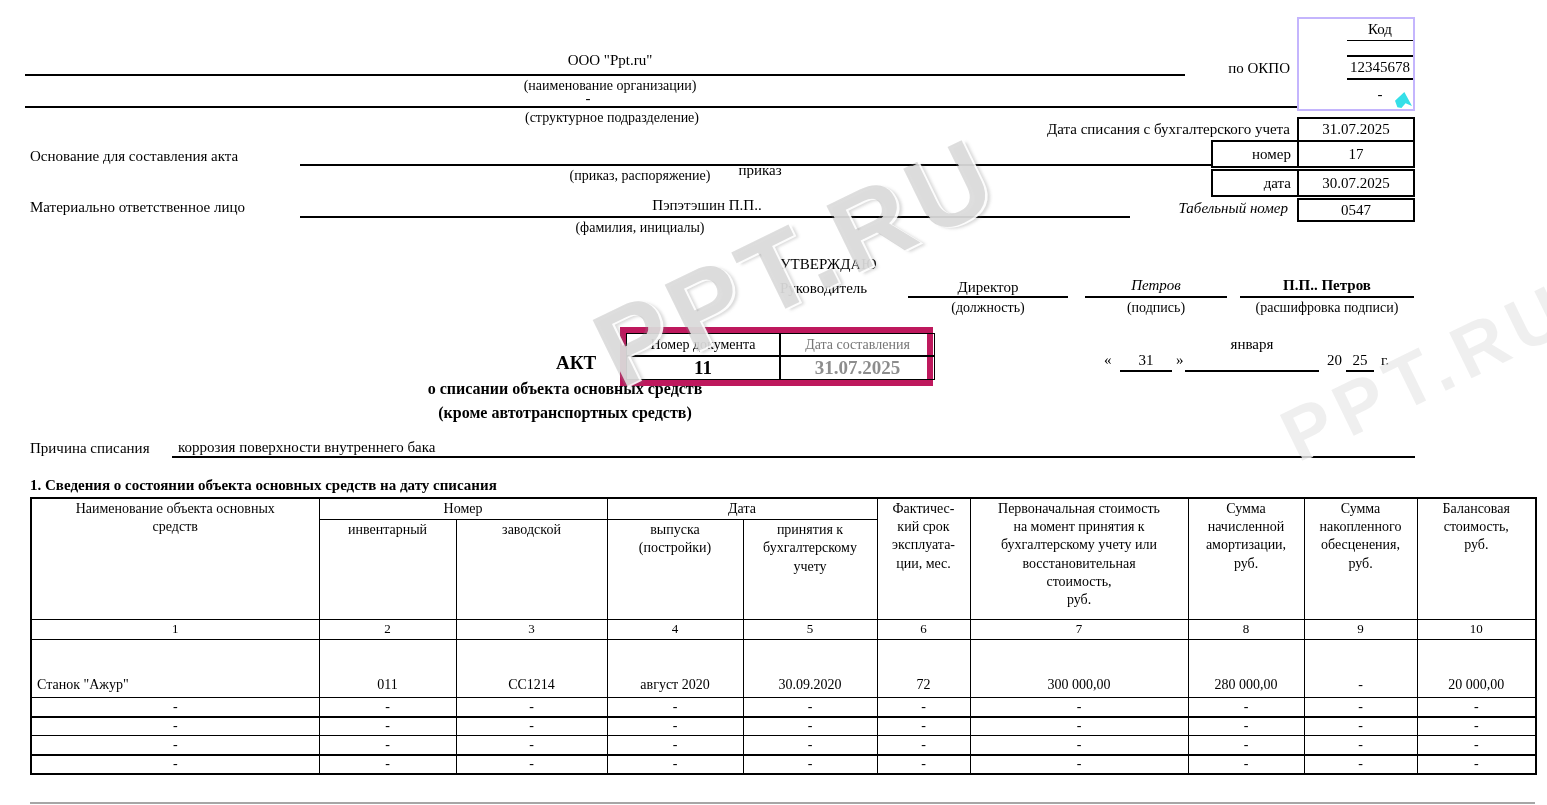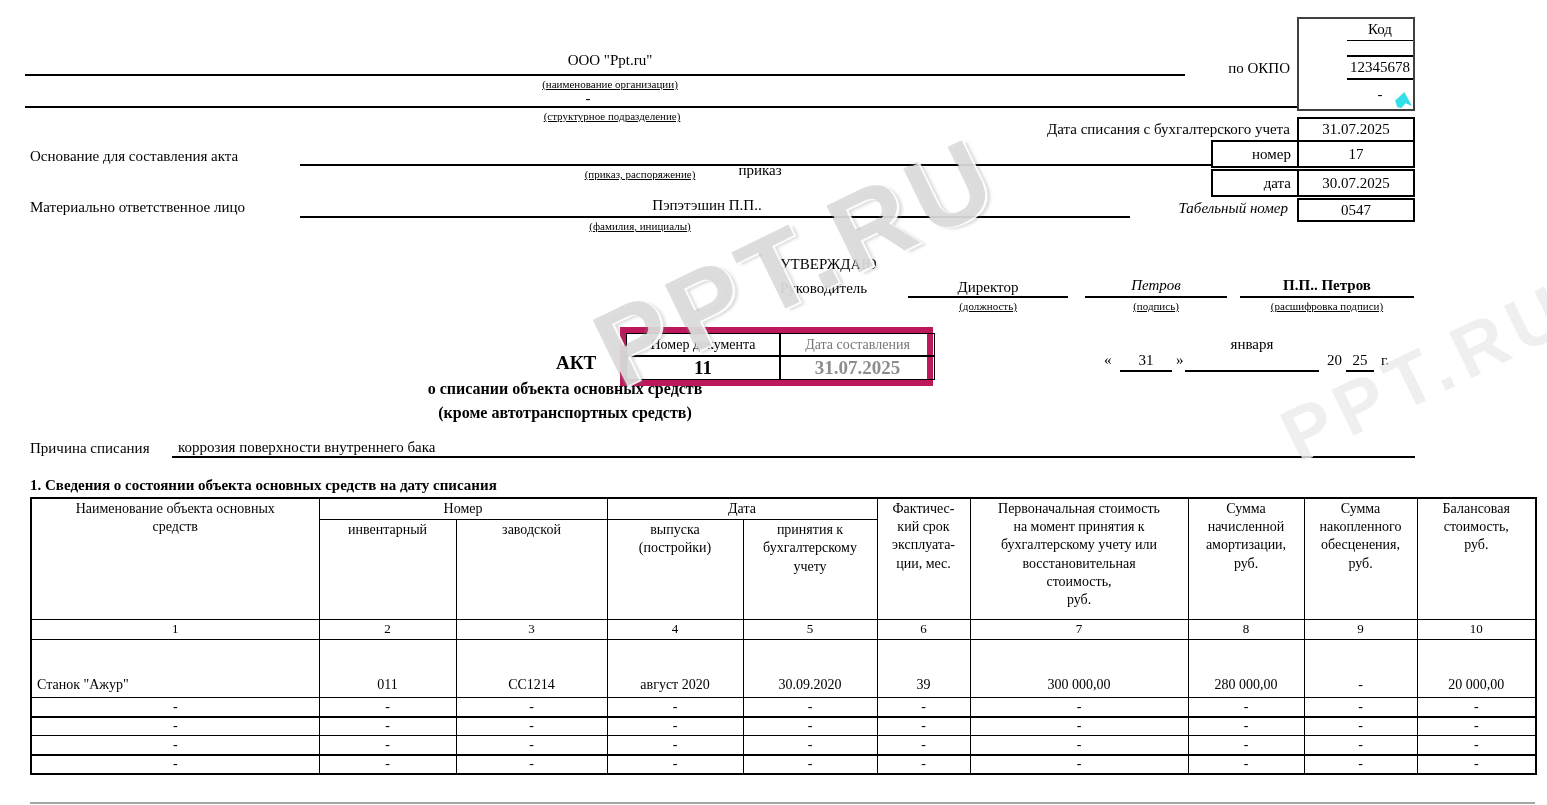--- a/index.html
+++ b/index.html
@@ -2,30 +2,30 @@
 <html lang="ru"><head>
 <meta charset="utf-8">
 <style>
   html,body{margin:0;padding:0;background:#fff;}
   .page{position:relative;width:1547px;height:805px;background:#fff;overflow:hidden;
         font-family:"Liberation Serif","DejaVu Serif",serif;color:#000;}
   .abs{position:absolute;}
   .t{font-size:15px;line-height:1.15;white-space:nowrap;}
   .b{font-weight:bold;}
   .i{font-style:italic;}
-  .cap{font-size:11px;line-height:1;white-space:nowrap;text-decoration:underline;}
+  .cap{font-size:14px;line-height:1;white-space:nowrap;}
   .ctr{text-align:center;}
   .rt{text-align:right;}
   .ln{position:absolute;height:2px;background:#000;}
   .box{position:absolute;border:2px solid #000;box-sizing:border-box;display:flex;
        align-items:center;justify-content:center;font-size:15px;background:transparent;}
   .box.lbl{justify-content:flex-end;padding-right:7px;border-right:none;}
   
   .code-stack{position:absolute;left:1297px;top:17px;width:118px;height:94px;
-              border:2px solid #404040;box-sizing:border-box;padding-left:48px;}
+              border:2px solid #c4b5fd;box-sizing:border-box;padding-left:48px;}
   .code-stack .cell{box-sizing:border-box;display:flex;align-items:center;justify-content:center;
                     font-size:15px;}
   .code-stack .c1{height:22px;border-bottom:1px solid #000;}
   .code-stack .c2{height:16px;border-bottom:2px solid #000;}
   .code-stack .c3{height:23px;border-bottom:2px solid #000;}
   .code-stack .c4{height:28px;}
   
   .adoc{position:absolute;left:620px;top:327px;width:313px;border:6px solid #be185d;
         box-sizing:border-box;display:grid;grid-template-columns:154px 155px;grid-template-rows:23px 24px;}
   .adoc > div{box-sizing:border-box;border:1px solid #000;display:flex;align-items:center;
@@ -211,21 +211,21 @@
         <th>10</th>
       </tr>
     </thead>
     <tbody>
         <tr class="row-main">
           <td class="ta-left">Станок "Ажур"</td>
           <td>011</td>
           <td>СС1214</td>
           <td>август 2020</td>
           <td>30.09.2020</td>
-          <td>39</td>
+          <td>72</td>
           <td>300 000,00</td>
           <td>280 000,00</td>
           <td>-</td>
           <td>20 000,00</td>
         </tr>
         <tr class="row-dash">
           <td>-</td>
           <td>-</td>
           <td>-</td>
           <td>-</td>

